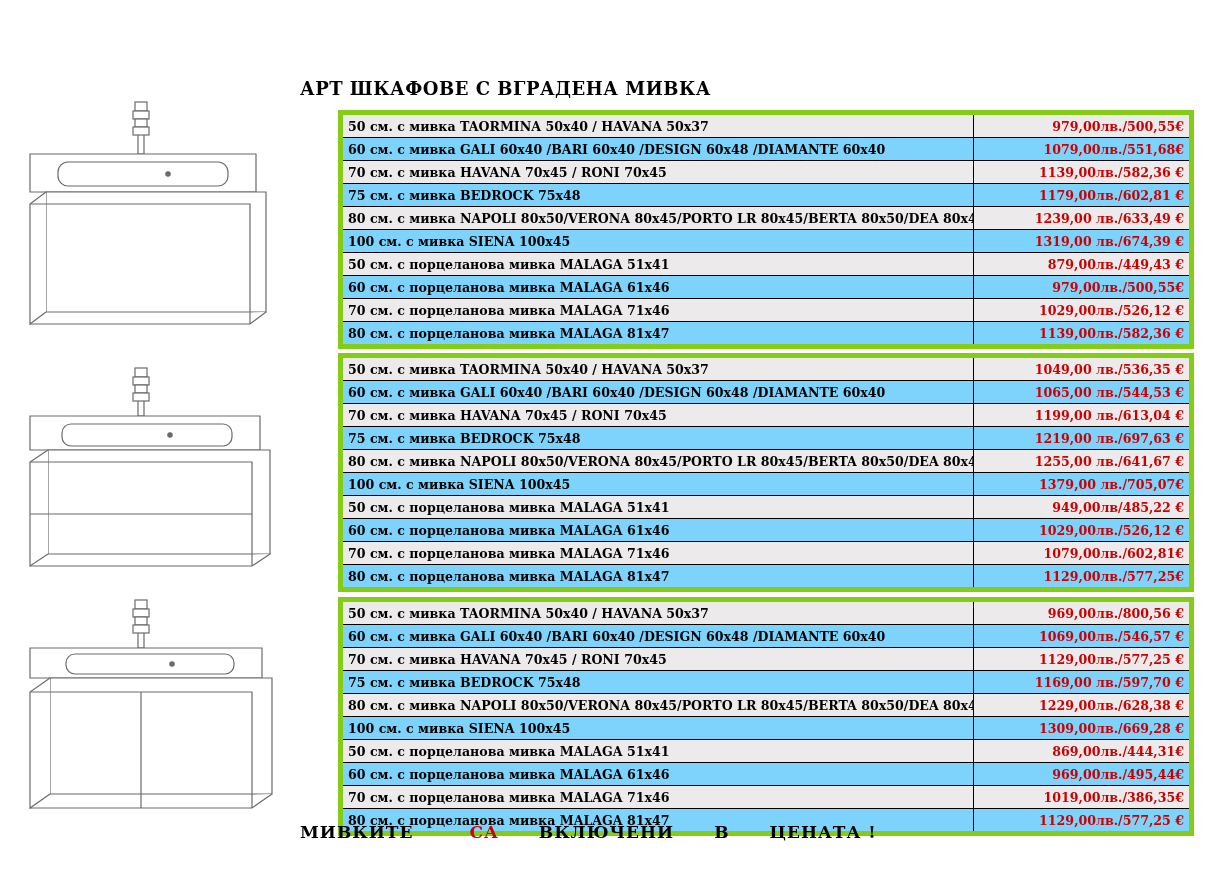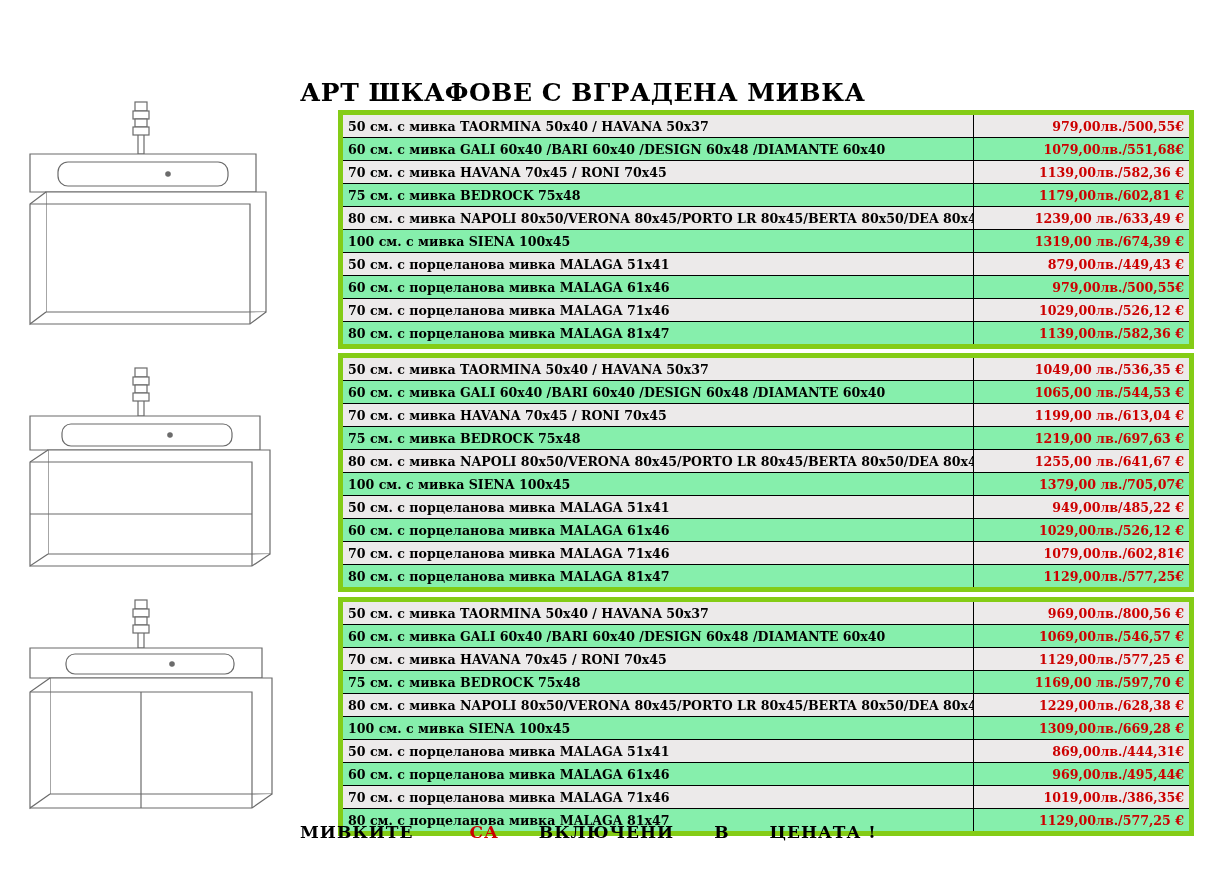--- a/index.html
+++ b/index.html
@@ -35,21 +35,21 @@
 
   .cab-svg { display: block; }
 
   
   .page-title {
     position: absolute;
     left: 300px;
     top: 78px;
     font-family: "DejaVu Serif", serif;
     font-weight: bold;
-    font-size: 25px;
+    font-size: 18px;
     letter-spacing: 0.5px;
     color: #000;
     white-space: nowrap;
   }
 
   
   .price-table {
     position: absolute;
     border-collapse: collapse;
     table-layout: fixed;
@@ -64,21 +64,21 @@
 
   .price-table td {
     border: 1px solid #000;
     height: 22px;
     padding: 0 5px;
     vertical-align: middle;
     white-space: nowrap;
     overflow: hidden;
   }
   .price-table tr.shaded td { background: #eceaea; }
-  .price-table tr.plain td { background: #86efac; }
+  .price-table tr.plain td { background: #7dd3fc; }
 
   .col-desc {
     width: 620px;
     text-align: left;
     color: #000;
   }
   .col-price {
     width: 205px;
     text-align: right;
     color: #cc0000;

